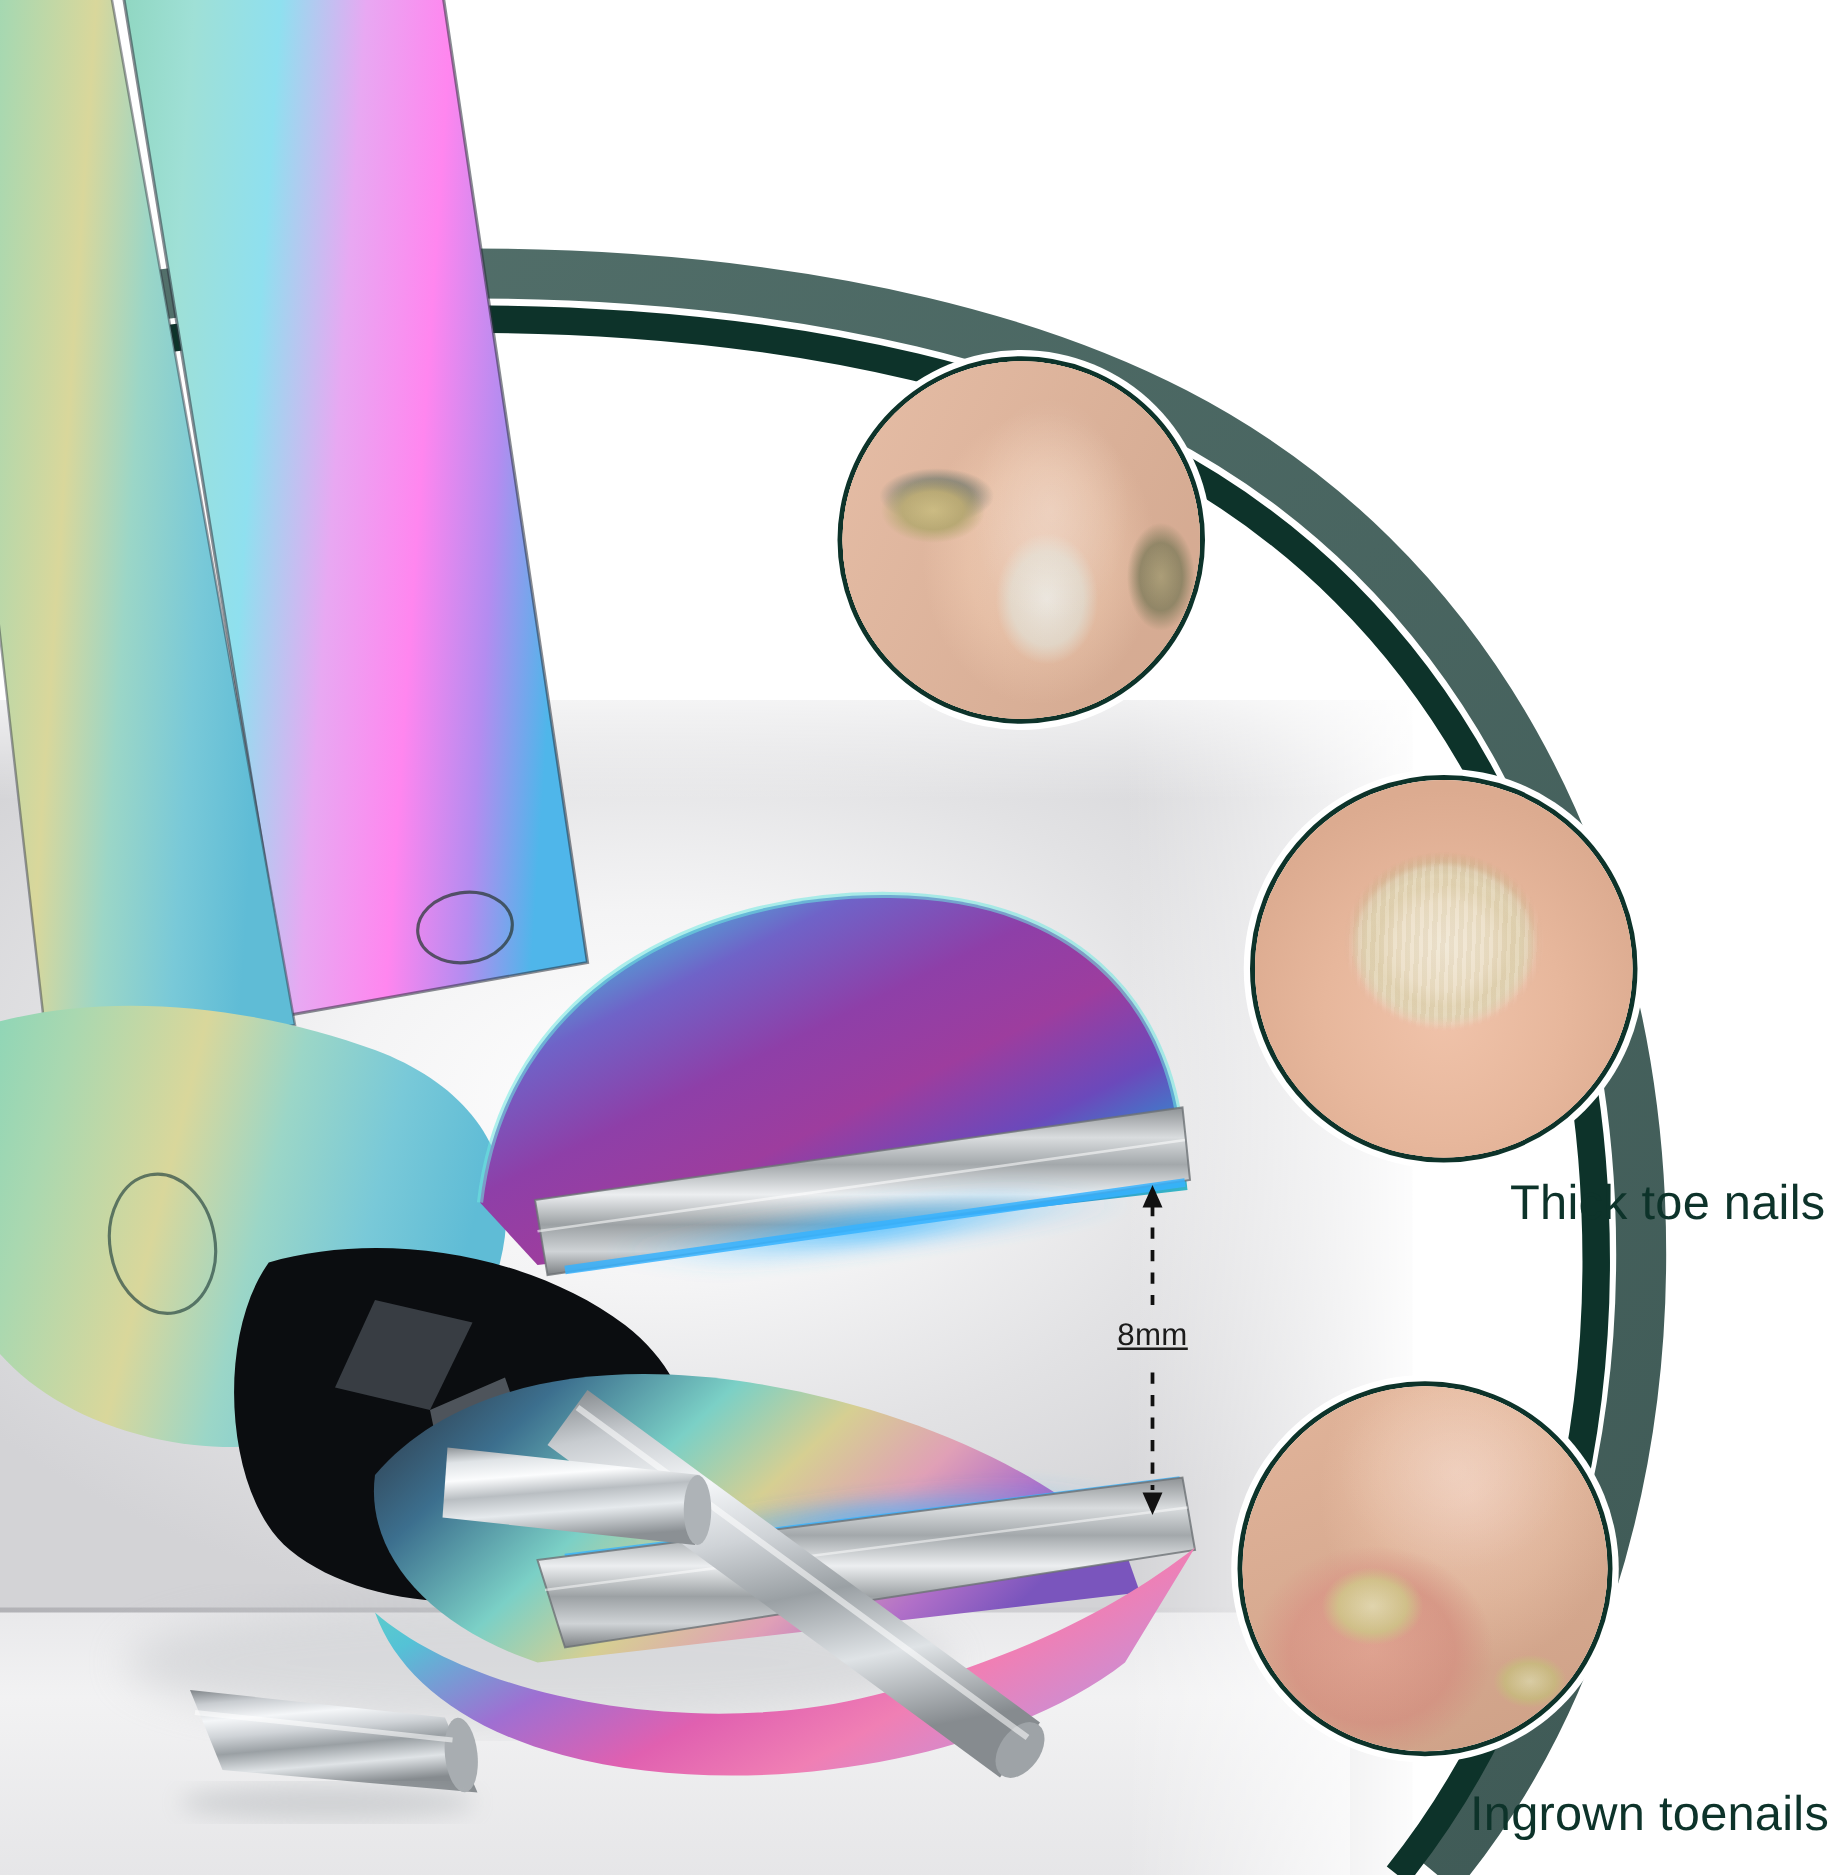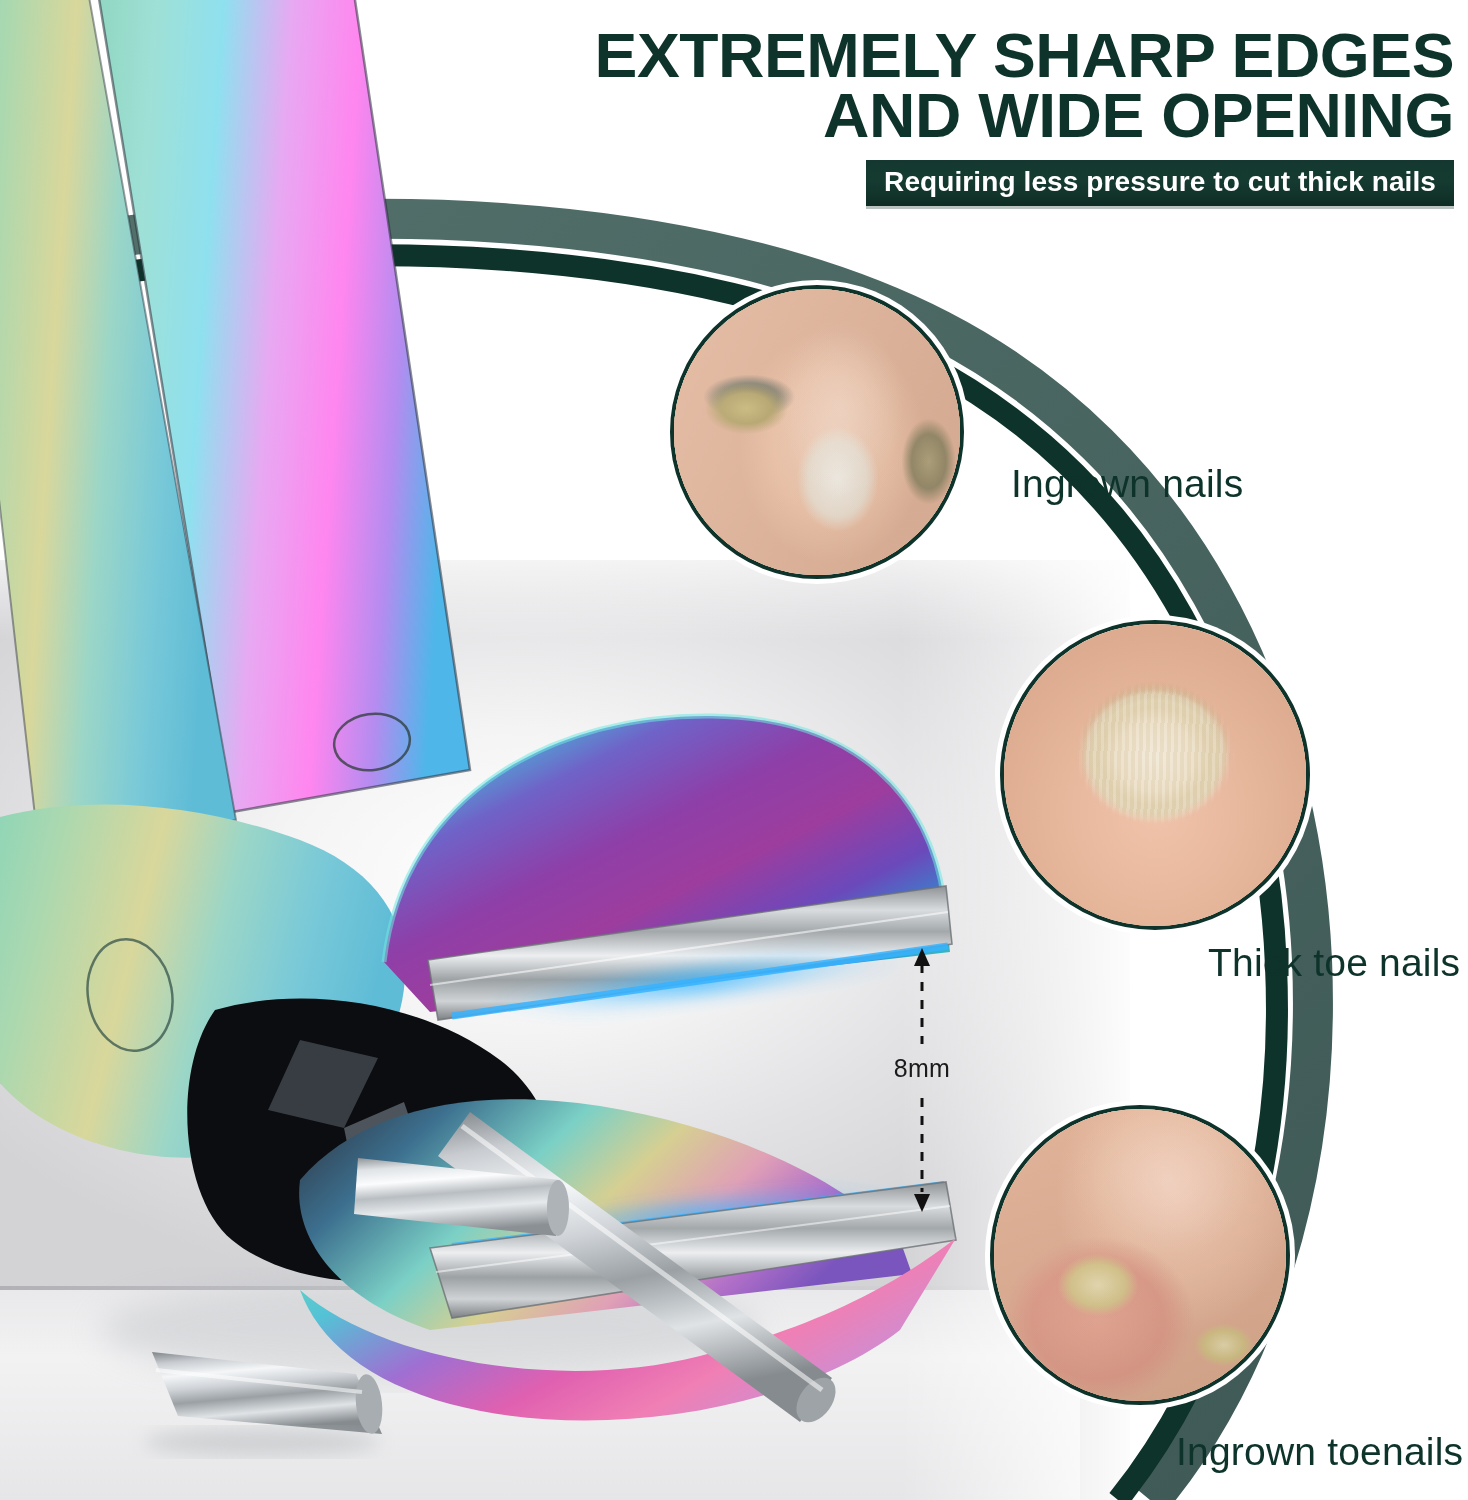--- a/index.html
+++ b/index.html
@@ -153,20 +153,21 @@
   #cap-fungal  { left:1176px; top:1430px; }
 
   
   #dimension { position:absolute; left:862px; top:940px; width:120px; height:280px; }
   #dim-label {
     position:absolute; left:0; top:114px; width:120px;
     text-align:center;
     font-size:25px;
     color:#1b1b1b;
     letter-spacing:.3px;
+    text-decoration:underline;
   }
 </style>
 </head>
 <body>
 
 <div id="stage">
 
   <div class="bg-plate">
     <div class="bg-white"></div>
     <div class="bg-surface"></div>
@@ -323,41 +324,31 @@
 
     <path d="M 358 1158 L 560 1180 L 556 1236 L 354 1214 Z" fill="url(#rod2)"></path>
     <ellipse cx="558" cy="1208" rx="11" ry="28" fill="#aeb3b7"></ellipse>
 
     <path d="M 152 1352 L 356 1374 L 382 1434 L 178 1416 Z" fill="url(#rod)"></path>
     <ellipse cx="369" cy="1404" rx="13" ry="30" transform="rotate(-6 369 1404)" fill="#a8adb1"></ellipse>
     <path d="M 156 1370 L 362 1392" stroke="#ffffff" stroke-width="4" opacity=".55"></path>
     <ellipse cx="262" cy="1442" rx="118" ry="14" fill="#aeb2b6" opacity=".45" filter="url(#soft)"></ellipse>
   </svg>
 
-  <div class="headline">
-    <h1>
-      <span class="l1">EXTREMELY SHARP EDGES</span>
-      <span class="l2">AND WIDE OPENING</span>
-    </h1>
-    <div class="subbar">
-      <span>Requiring less pressure to cut thick nails</span>
-    </div>
-  </div>
 
   <div class="inset" id="inset-ingrown">
     <div class="photo ph-ingrown"></div>
   </div>
   <div class="inset" id="inset-thick">
     <div class="photo ph-thick"></div>
   </div>
   <div class="inset" id="inset-fungal">
     <div class="photo ph-fungal"></div>
   </div>
 
-  <div class="cap" id="cap-ingrown">Ingrown nails</div>
   <div class="cap" id="cap-thick">Thick toe nails</div>
   <div class="cap" id="cap-fungal">Ingrown toenails</div>
 
   <div id="dimension">
     <svg viewBox="0 0 120 280" width="120" height="280">
 
       <path d="M 60 8 L 52 26 L 68 26 Z" fill="#111111"></path>
       <line x1="60" y1="24" x2="60" y2="104" stroke="#111111" stroke-width="3" stroke-dasharray="9 9"></line>
 
       <line x1="60" y1="158" x2="60" y2="252" stroke="#111111" stroke-width="3" stroke-dasharray="9 9"></line>

